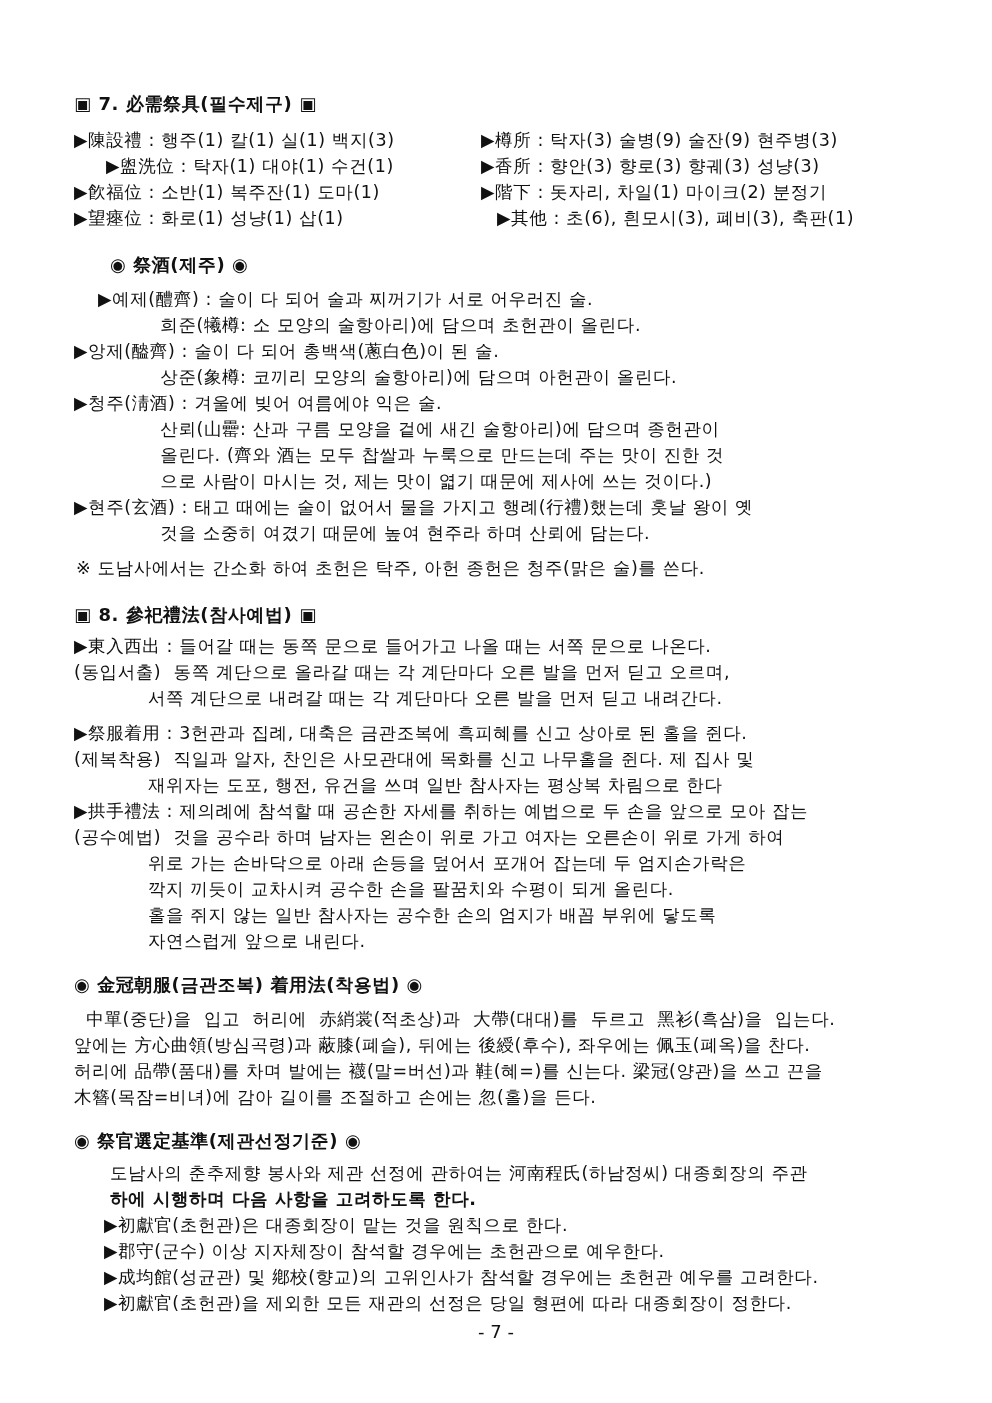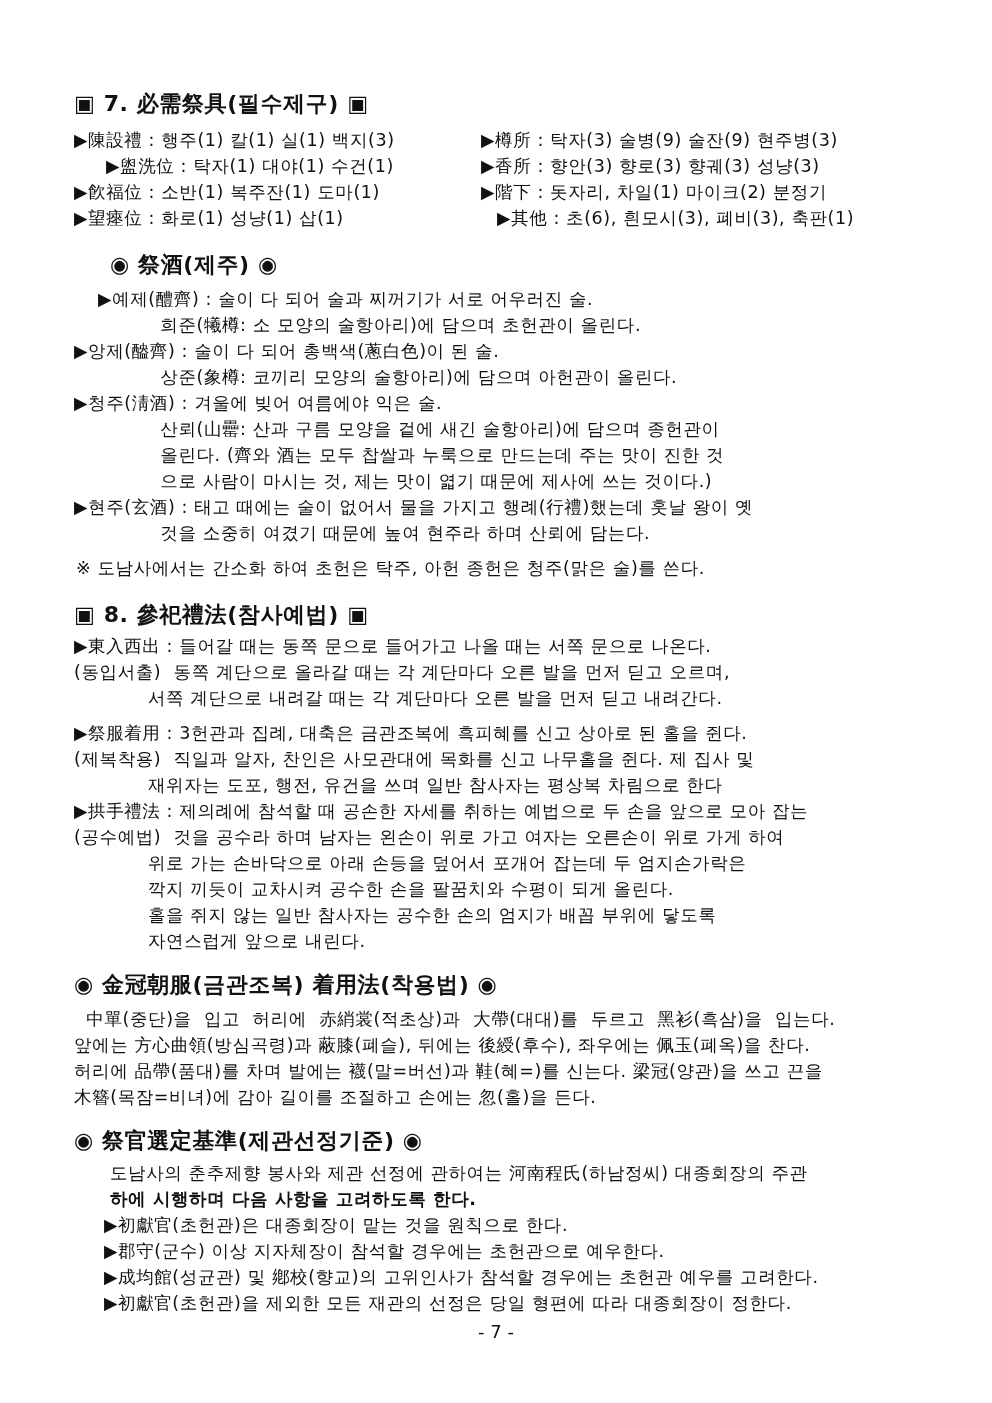--- a/index.html
+++ b/index.html
@@ -1,20 +1,20 @@
 <!DOCTYPE html>
 <html><head>
 <meta charset="utf-8">
 <style>
   html, body { margin:0; padding:0; background:#ffffff; }
   body { width:992px; height:1403px; position:relative; overflow:hidden;
          font-family:"DejaVu Sans", "Liberation Sans", sans-serif; color:#111; }
   .line { position:absolute; white-space:pre; font-size:17.5px; line-height:26px; letter-spacing:0.6px; }
   .bold { font-weight:bold; }
-  .heading { font-size:22px;text-align:right; }
+  .heading { font-size:18px;text-align:right; }
   .pageno { position:absolute; left:0; width:992px; text-align:center; top:1321px; font-size:18px; white-space:pre; }
 </style>
 </head>
 <body>
 
 <div class="line bold heading" style="left:74px;top:91px;">▣ 7. 必需祭具(필수제구) ▣</div>
 
 <div class="line" style="left:74px;top:127px;">▶陳設禮 : 행주(1) 칼(1) 실(1) 백지(3)</div>
 <div class="line" style="left:74px;top:153px;padding-left:32px;">▶盥洗位 : 탁자(1) 대야(1) 수건(1)</div>
 <div class="line" style="left:74px;top:179px;">▶飮福位 : 소반(1) 복주잔(1) 도마(1)</div>

